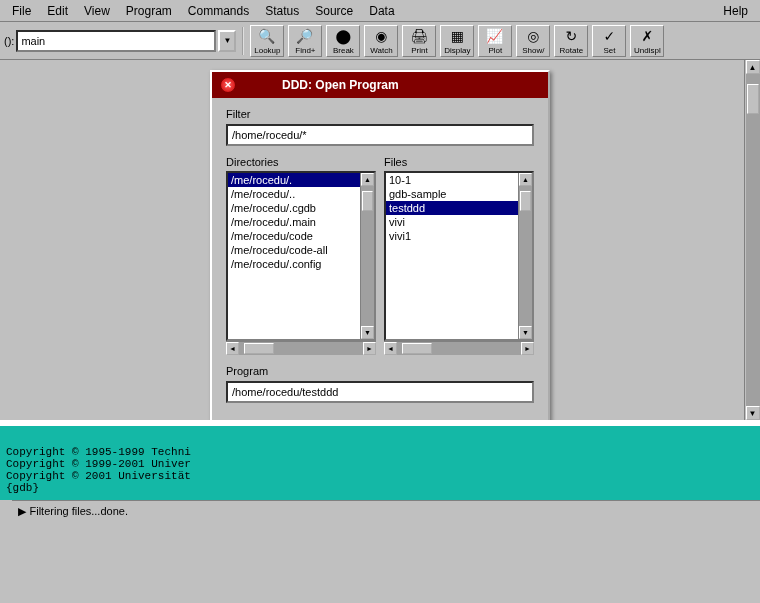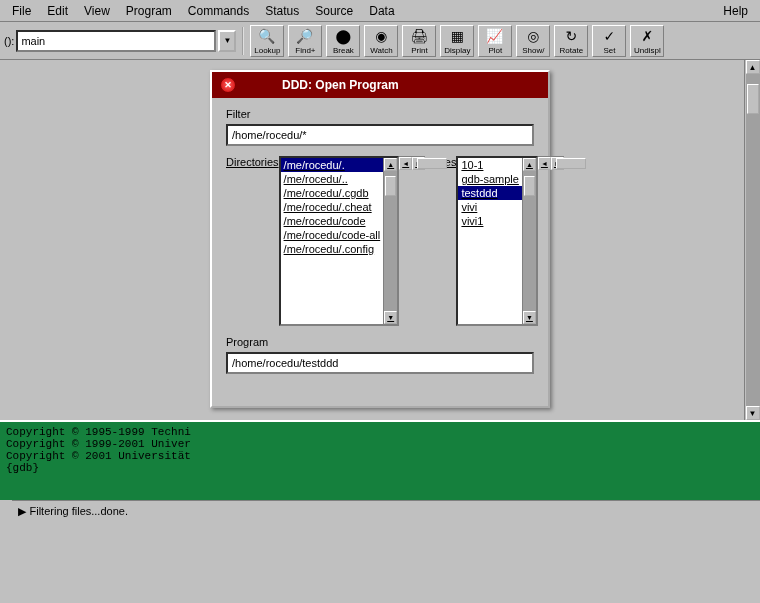--- a/index.html
+++ b/index.html
@@ -116,23 +116,23 @@
     #content-area {
       flex: 1;
       background: #c0c0c0;
       position: relative;
       overflow: hidden;
     }
 
     
     #terminal {
       height: 80px;
-      background: #15803d;
-      border-top: 2px solid #ffffff;
-      padding: 4px 6px;
+      background: #14b8a6;
+      border-top: 6px solid #ffffff;
+      padding: 20px 6px;
       font-family: 'Courier New', monospace;
       font-size: 11px;
       color: #000;
       overflow: hidden;
     }
 
     
     #statusbar {
       height: 22px;
       background: #c0c0c0;
@@ -253,22 +253,21 @@
       margin-bottom: 10px;
     }
     .dialog-lists-row {
       display: flex;
       gap: 8px;
       margin-bottom: 10px;
     }
     .dialog-list-col {
       flex: 1;
       display: flex;
-      flex-direction: row;
-      text-decoration: underline;
+      flex-direction: column;
     }
     .dialog-list-col-label {
       font-size: 11px;
       margin-bottom: 3px;
     }
     .dialog-list-wrapper {
       border: 2px inset #808080;
       background: #fff;
       height: 170px;
       overflow: hidden;
@@ -476,21 +475,21 @@
 
           <div class="dialog-lists-row">
 
             <div class="dialog-list-col">
               <div class="dialog-list-col-label">Directories</div>
               <div class="dialog-list-wrapper">
                 <div class="dialog-list" id="directories-list">
                     <div class="list-item-entry selected">/me/rocedu/.</div>
                     <div class="list-item-entry">/me/rocedu/..</div>
                     <div class="list-item-entry">/me/rocedu/.cgdb</div>
-                    <div class="list-item-entry">/me/rocedu/.cheat</div>
+                    <div class="list-item-entry">/me/rocedu/.main</div>
                     <div class="list-item-entry">/me/rocedu/code</div>
                     <div class="list-item-entry">/me/rocedu/code-all</div>
                     <div class="list-item-entry">/me/rocedu/.config</div>
                   </div>
                 <div class="list-scrollbar">
                   <div class="list-scroll-btn">▲</div>
                   <div class="list-scroll-track">
                     <div class="list-scroll-thumb"></div>
                   </div>
                   <div class="list-scroll-btn">▼</div>

